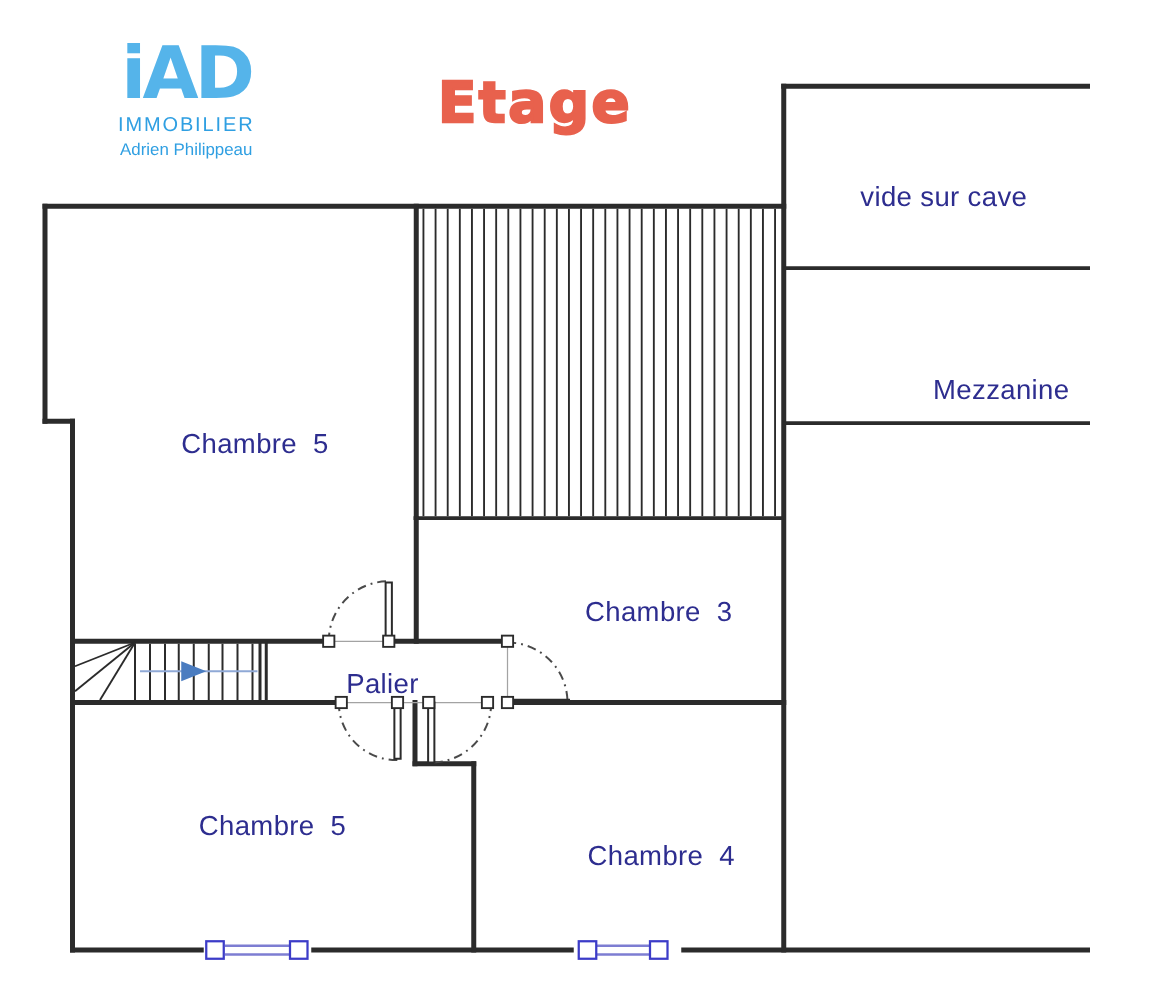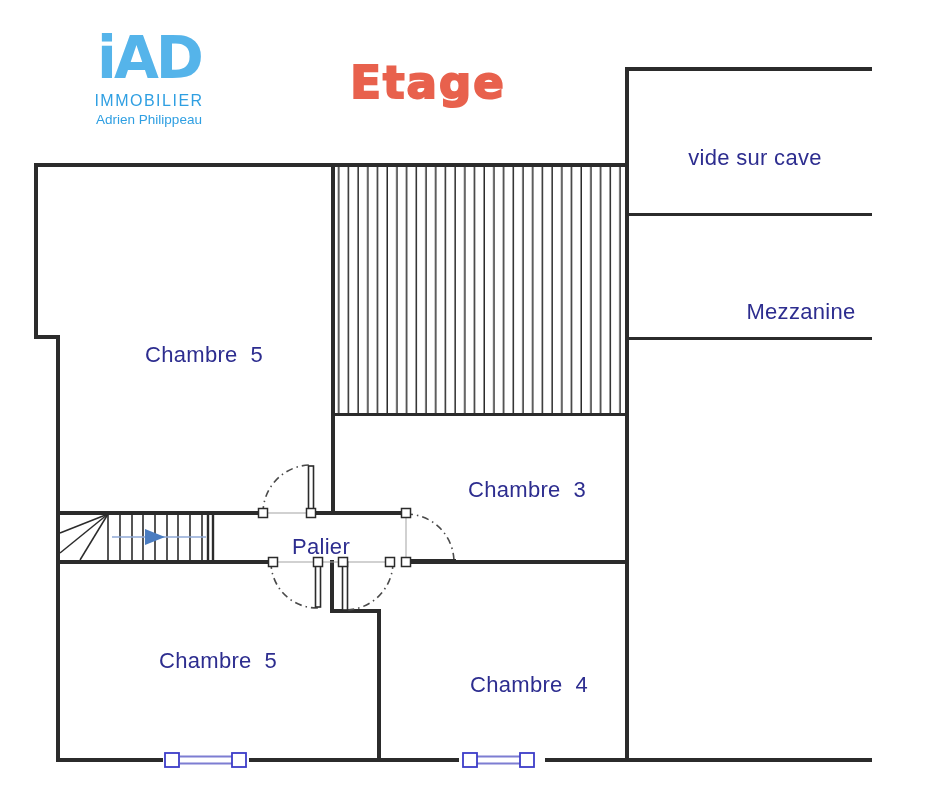--- a/index.html
+++ b/index.html
@@ -165,17 +165,17 @@
       <line class="win-ln" x1="477" y1="763.5" x2="520" y2="763.5"></line>
       <rect class="win-sq" x="463" y="753" width="14" height="14"></rect>
       <rect class="win-sq" x="520" y="753" width="14" height="14"></rect>
     </g>
   </svg>
 
   <div class="room-label" style="left:204px;top:355px;">Chambre  5</div>
   <div class="room-label" style="left:527px;top:490px;">Chambre  3</div>
   <div class="room-label" style="left:529px;top:661px;margin-top:24px;">Chambre  4</div>
   <div class="room-label" style="left:218px;top:661px;">Chambre  5</div>
-  <div class="room-label" style="left:321px;top:547px;">Palier</div>
+  <div class="room-label" style="left:306px;top:547px;">Palier</div>
   <div class="room-label" style="left:755px;top:158px;">vide sur cave</div>
   <div class="room-label" style="left:773px;top:312px;margin-left:28px;">Mezzanine</div>
 
 </div>
 
 </body></html>

